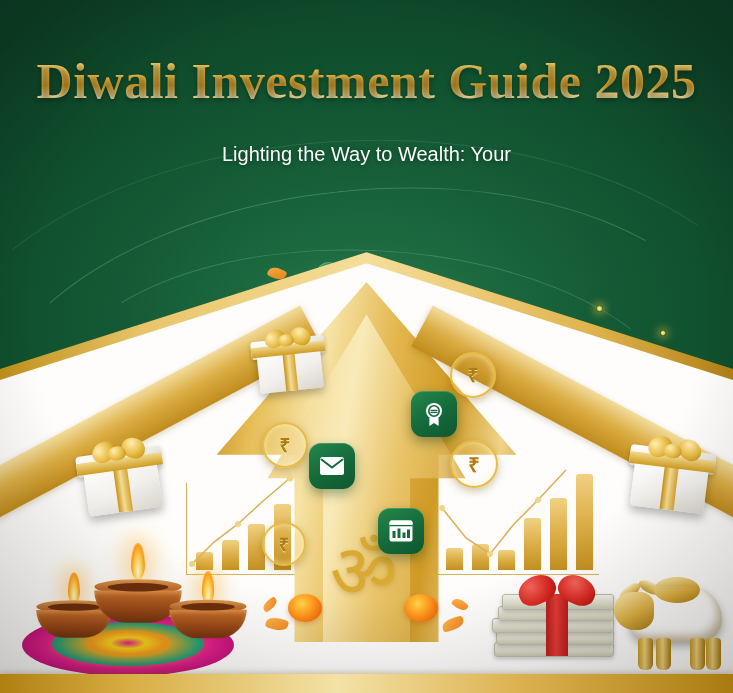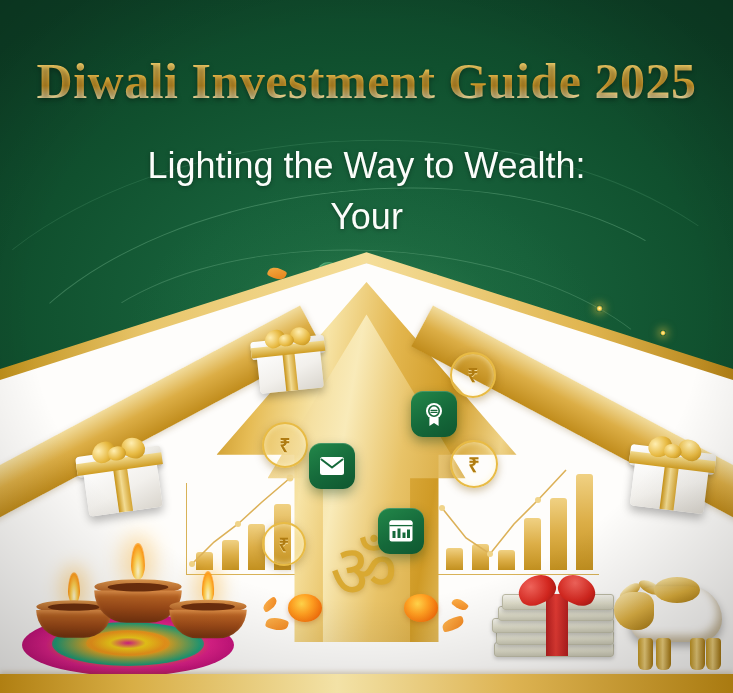--- a/index.html
+++ b/index.html
@@ -151,21 +151,21 @@
   .petal{position:absolute;border-radius:60% 20% 60% 20%;
     background:linear-gradient(140deg,#ffb347,#f07d12);opacity:.95;}
 
   
   .title{position:absolute;left:0;right:0;top:52px;text-align:center;
     font-family:"Liberation Serif","DejaVu Serif",serif;font-weight:bold;font-size:50px;letter-spacing:.5px;
     background:linear-gradient(180deg,#f7dd8e 0%,#f2ca5c 28%,#e0a62c 58%,#f6e2a0 78%,#d9a32a 100%);
     -webkit-background-clip:text;background-clip:text;color:transparent;
     text-shadow:0 2px 5px rgba(0,0,0,.35);}
   .subtitle{position:absolute;left:50%;transform:translateX(-50%);top:140px;width:500px;text-align:center;
-    color:#fbfdfa;font-size:36px;line-height:1.42;font-weight:400;text-shadow:0 1px 4px rgba(0,0,0,.35);}
+    color:#fbfdfa;font-size:20px;line-height:1.42;font-weight:400;text-shadow:0 1px 4px rgba(0,0,0,.35);}
 
   
   .bottom-bar{position:absolute;left:0;right:0;bottom:0;height:19px;
     background:linear-gradient(90deg,#b07f12,#d8ae45 18%,#f3e2a6 46%,#ddb352 70%,#a97a10 100%);
     box-shadow:0 -2px 5px rgba(120,80,0,.25);}
   .om{position:absolute;color:#d9a932;font-size:74px;line-height:1;
     text-shadow:0 2px 5px rgba(150,100,0,.3);
     font-family:"DejaVu Sans",sans-serif;}
 </style>
 </head>

